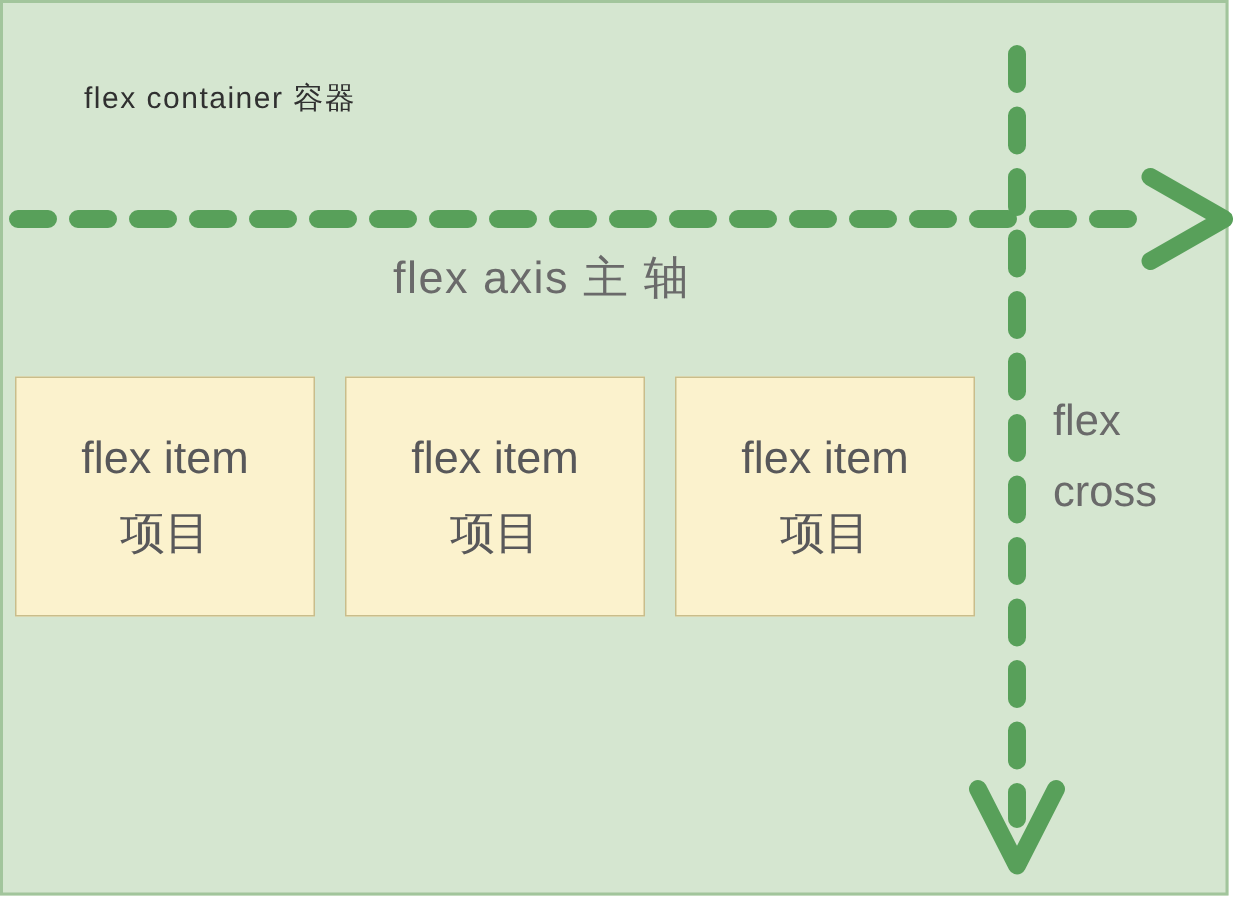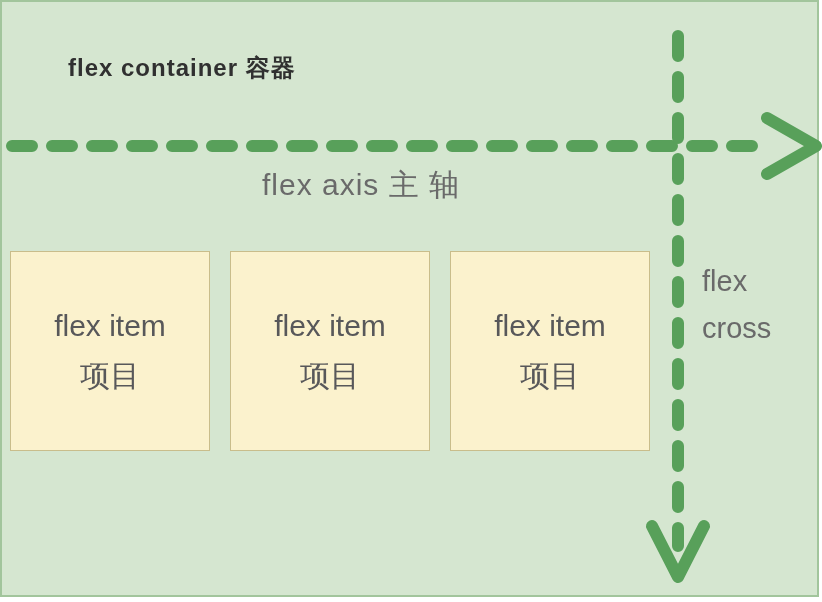--- a/index.html
+++ b/index.html
@@ -31,44 +31,44 @@
     border:2px solid var(--canvas-border);
   }
   .axes-overlay{
     position:absolute;
     left:0;top:0;
     width:822px;height:602px;
     pointer-events:none;
   }
   .container-title{
     position:absolute;
-    left:66px;top:50px;
-    font-size:24px;
-    font-weight:700;
+    left:54px;top:50px;
+    font-size:20px;
+    font-weight:400;
     letter-spacing:1px;
     color:var(--container-label-text);
     white-space:nowrap;
   }
   .main-axis-label{
     position:absolute;
     left:260px;top:163px;
     font-size:30px;
     font-weight:500;
     letter-spacing:1px;
     color:var(--axis-label-text);
     white-space:nowrap;
   }
   .items-row{
     position:absolute;
     left:8px;top:249px;
     display:flex;
     gap:20px;
   }
   .item-box{
-    width:200px;height:200px;
+    width:200px;height:160px;
     background:var(--item-fill);
     border:1px solid var(--item-border);
     display:flex;
     flex-direction:column;
     justify-content:center;
     align-items:center;
     gap:0;
   }
   .item-box .line{
     font-size:30px;

